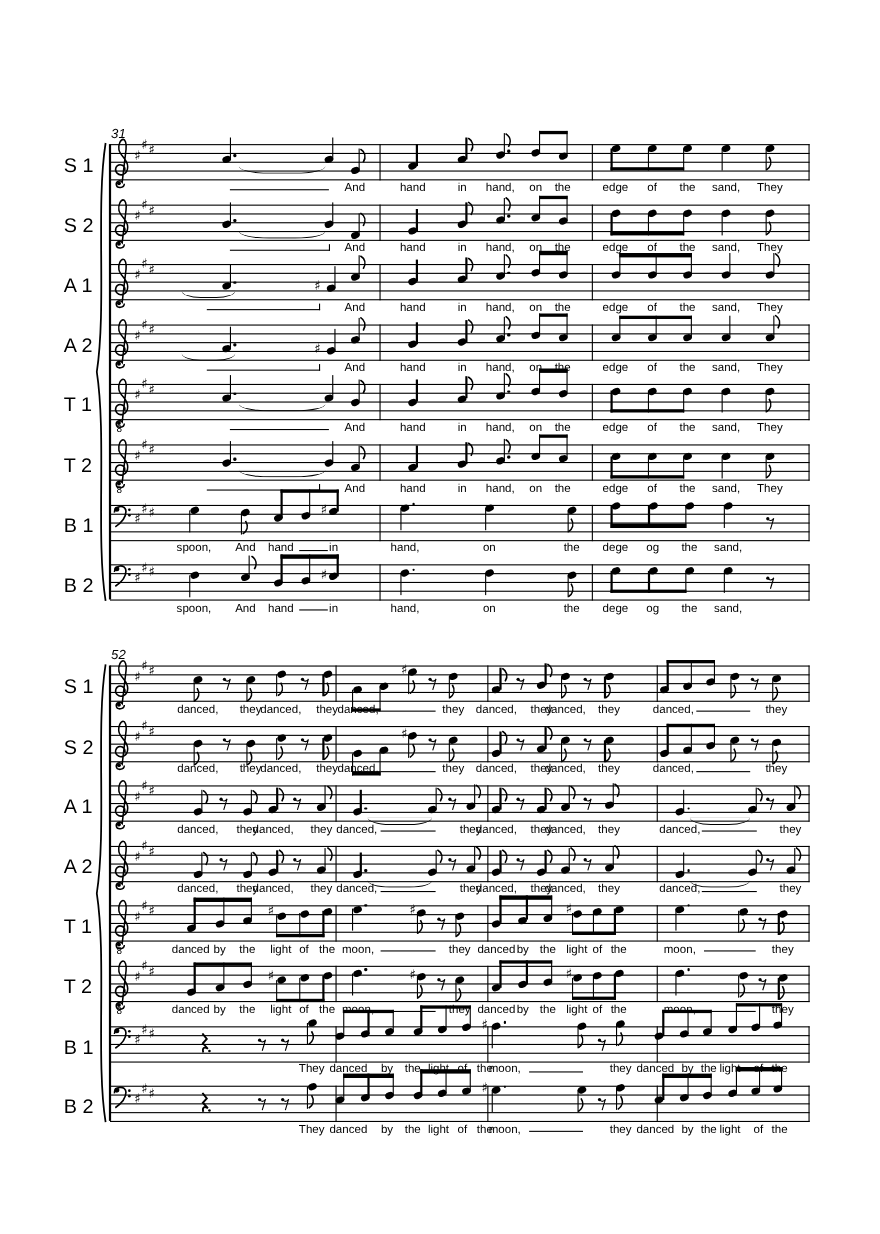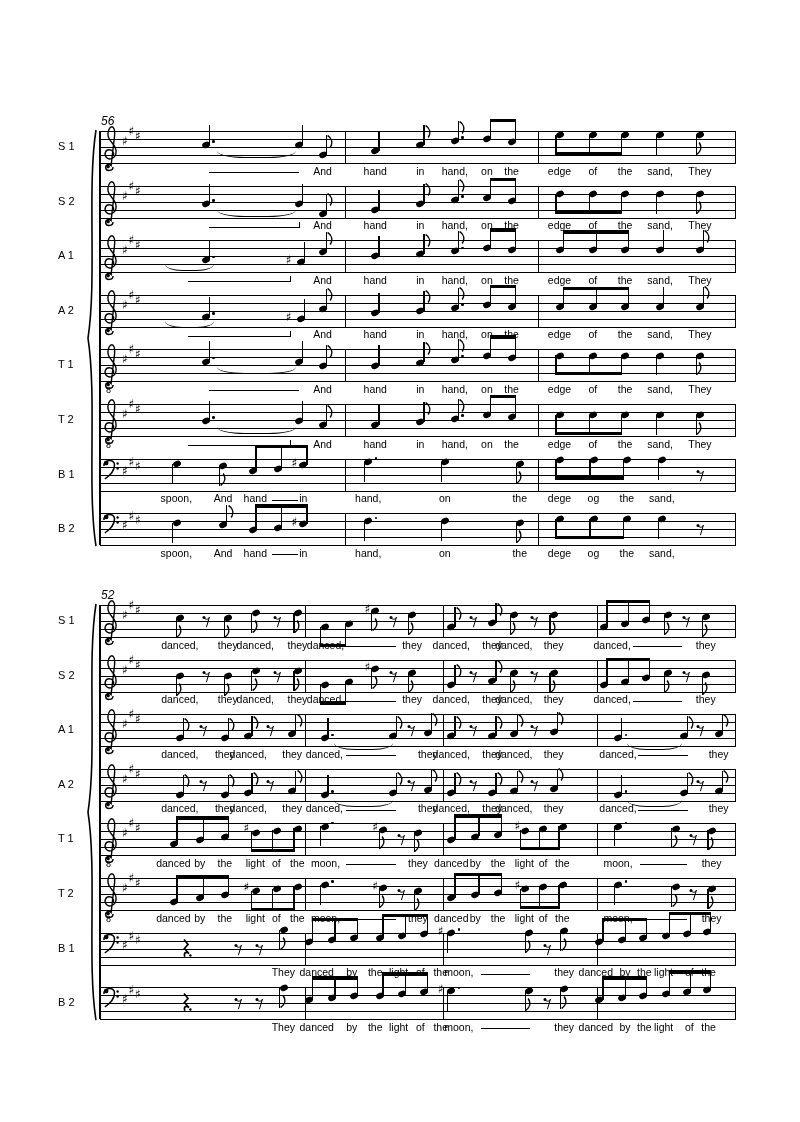--- a/index.html
+++ b/index.html
@@ -7,33 +7,33 @@
         font-family:"Liberation Sans",sans-serif;color:#000;}
   .abs{position:absolute;}
   .sl,.bl,.stem,.beam{background:#000;}
   .head{width:7.6px;height:5.6px;background:#000;border-radius:50%;transform:rotate(-22deg);}
   .ndot{width:2.6px;height:2.6px;border-radius:50%;background:#000;}
   .tie{border-bottom:1.4px solid #000;border-radius:0 0 50% 50%/0 0 10px 10px;}
   .sh{font-family:"DejaVu Sans",sans-serif;font-size:12px;line-height:12px;}
   .lyr{font-size:10.5px;line-height:12px;transform:translateX(-50%);white-space:nowrap;}
   .lyrline{border-bottom:1.2px solid #000;}
   .lyrline.tick{border-right:1.2px solid #000;}
-  .lbl{font-size:11px;white-space:pre;}
+  .lbl{font-size:18px;white-space:pre;}
   .mnum{font-style:italic;font-size:12px;}
   .cl8{font-size:9px;line-height:9px;}
 </style>
 </head>
 <body>
 
 <div id="page">
     <svg class="abs" style="left:85px;top:128px" width="13" height="420.2" viewBox="0 0 13 420.2">
       <path d="M11 2 C2 58.828 12 151.272 3 210.1 C12 268.928 2 361.37199999999996 11 418.2" fill="none" stroke="#000" stroke-width="1.6"></path>
     </svg>
     <div class="abs bl" style="left:99px;top:131px;width:2px;height:414.2px;"></div>
-    <div class="abs mnum" style="left:101px;top:114px;">56</div>
+    <div class="abs mnum" style="left:101px;top:114px;">31</div>
     <div class="abs lbl" style="left:58px;top:140px;">S 1</div>
     <div class="abs sl" style="left:100px;top:131px;width:636px;height:1px;"></div>
     <div class="abs sl" style="left:100px;top:139px;width:636px;height:1px;"></div>
     <div class="abs sl" style="left:100px;top:147px;width:636px;height:1px;"></div>
     <div class="abs sl" style="left:100px;top:155px;width:636px;height:1px;"></div>
     <div class="abs sl" style="left:100px;top:163px;width:636px;height:1px;"></div>
     <svg class="abs" style="left:102px;top:122px" width="18" height="52" viewBox="0 0 18 52">
       <path d="M11 45 c0 4.2 -6.8 4.6 -7.3 0.8 c-0.4 -3.1 3.4 -4.6 5.4 -2.2 L12.6 13.5 c0.6 -5.2 -0.9 -8.8 -2.7 -8.8 c-2.1 0 -4.6 4.4 -3.8 9.4 c0.9 5.7 8 8.3 8 15.5 c0 6.7 -6.4 9.1 -9.7 5.8 c-2.7 -2.7 -1 -7.7 2.7 -7.7 c3.3 0 5 2.7 4.4 5.4" fill="none" stroke="#000" stroke-width="1.4"></path>
       <circle cx="6.1" cy="44.6" r="1.8"></circle>
     </svg>

